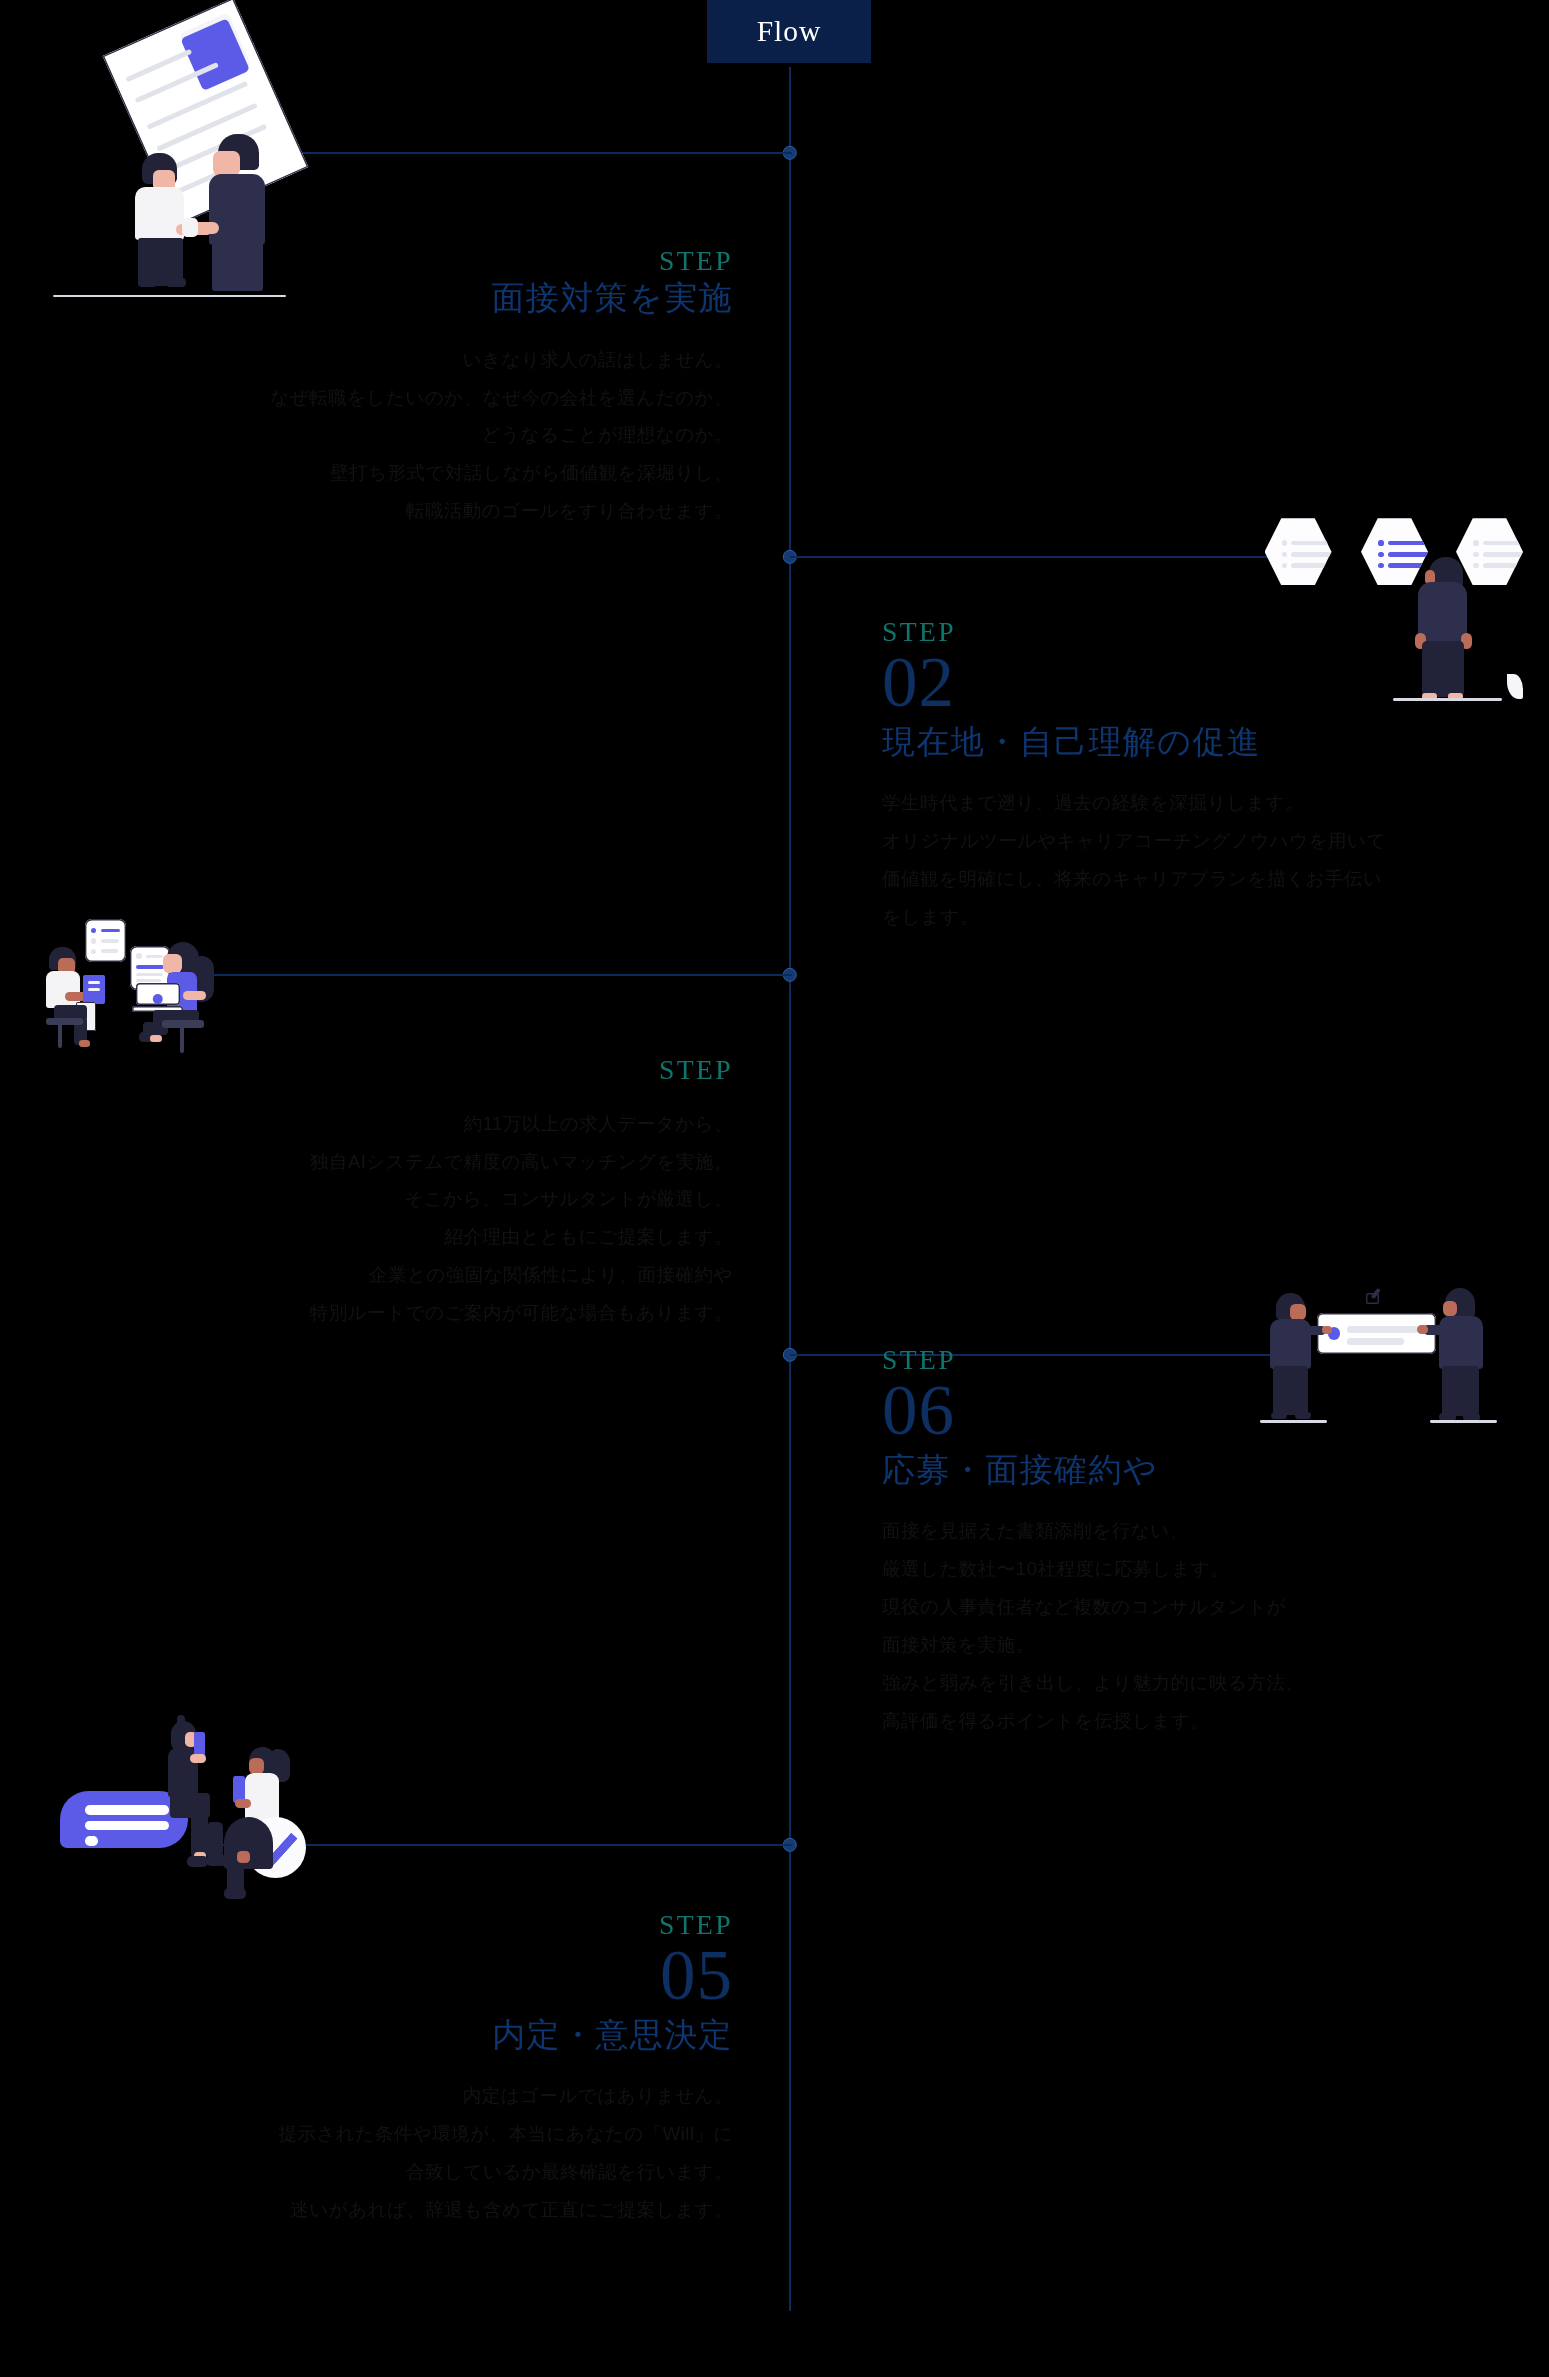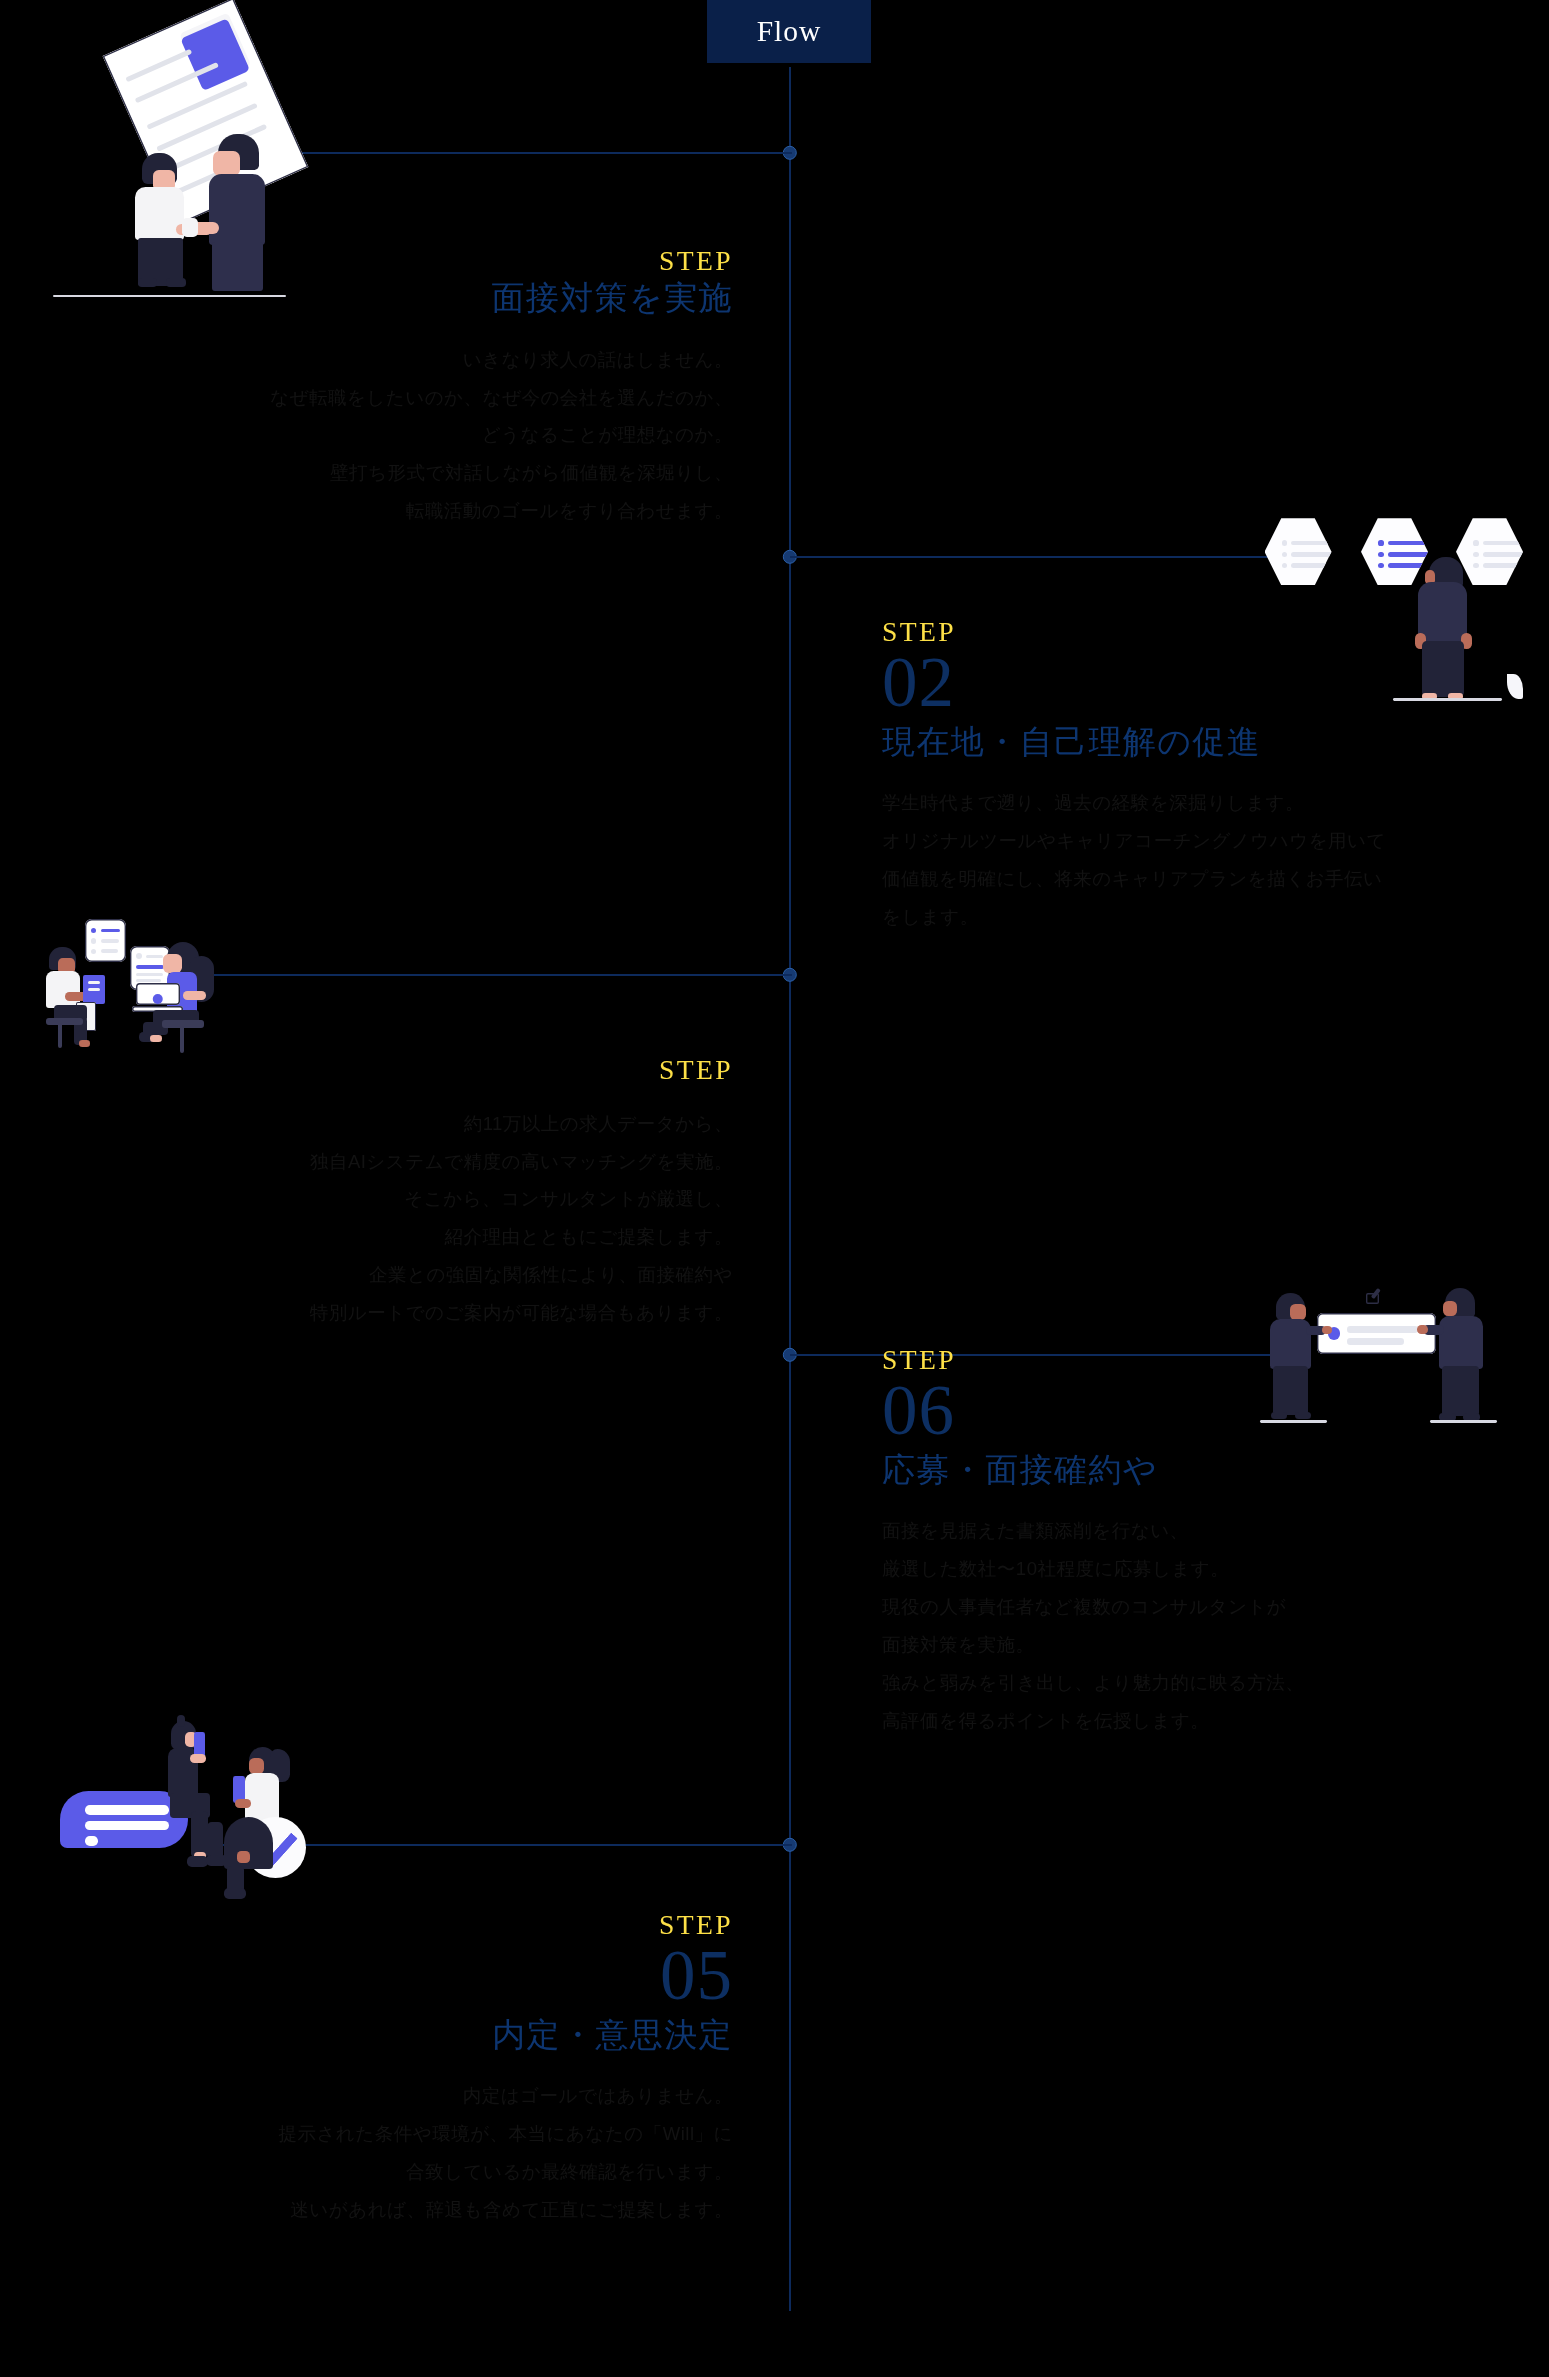--- a/index.html
+++ b/index.html
@@ -24,21 +24,21 @@
     position:absolute;width:12.4px;height:12.4px;border-radius:50%;
     background:#163a72;border:1.4px solid #2b5fa8;
     transform:translate(-50%,-50%);
   }
   .branch{position:absolute;height:1.9px;background:#0d2a5c;}
 
   
   .step{position:absolute;}
   .step .kicker{
     font-family:"Liberation Serif","DejaVu Serif",serif;
-    color:#fde047;font-size:27.6px;letter-spacing:2.4px;line-height:1;
+    color:#0f766e;font-size:27.6px;letter-spacing:2.4px;line-height:1;
   }
   .step .num{
     font-family:"Liberation Serif","DejaVu Serif",serif;
     color:#0d2f62;font-size:71px;line-height:1.02;font-weight:400;
     letter-spacing:1px;
   }
   .step .title{
     font-family:"Liberation Serif","DejaVu Serif",serif;
     color:#0d3570;font-size:33px;line-height:1.25;margin-top:3.8px;
     letter-spacing:1.4px;

